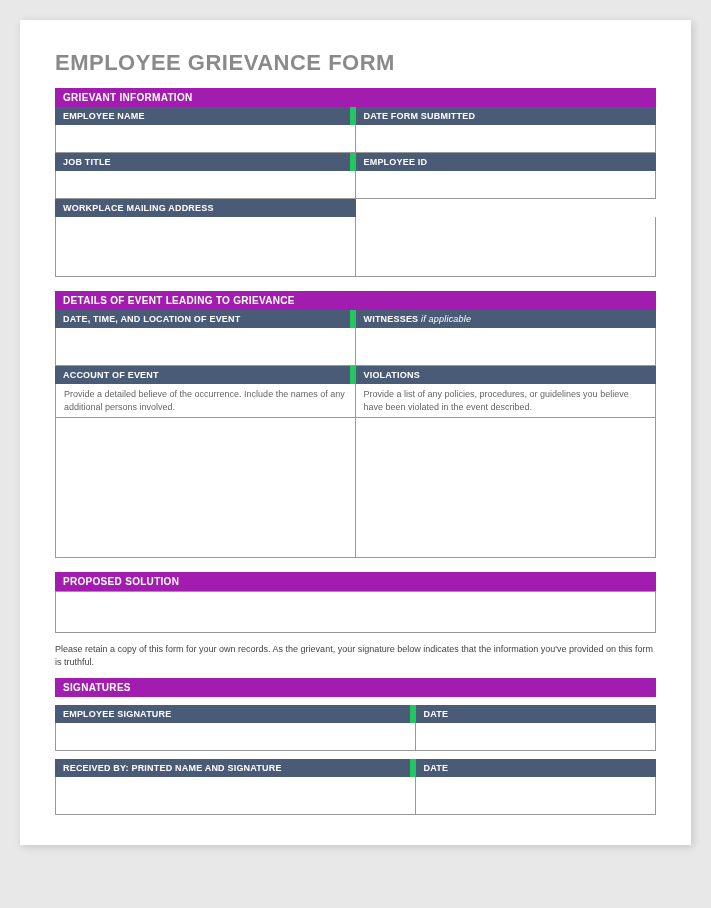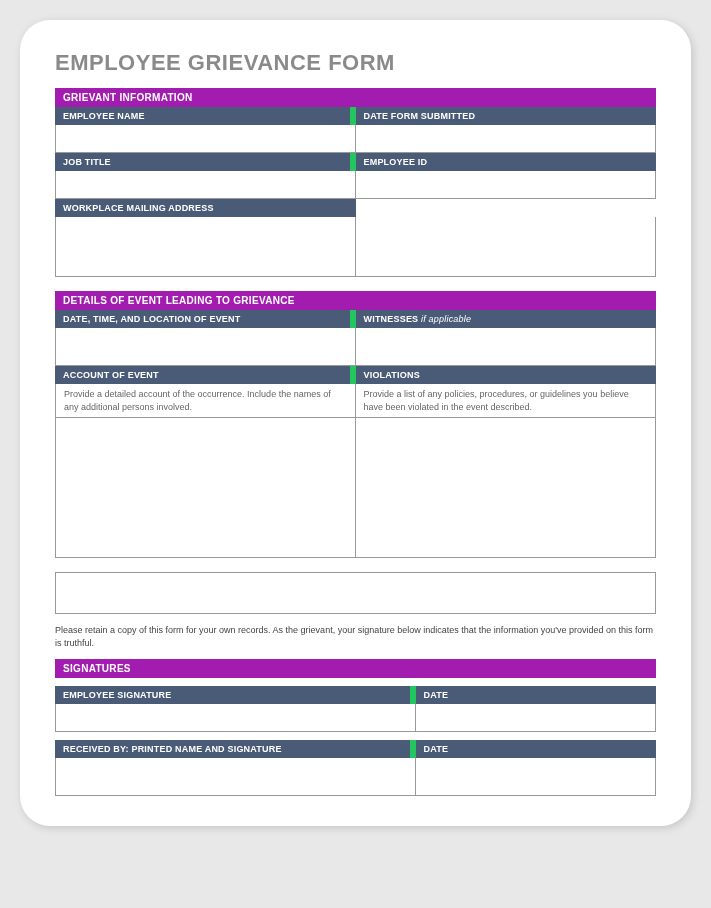--- a/index.html
+++ b/index.html
@@ -12,21 +12,20 @@
       font-family: Arial, Helvetica, sans-serif;
       padding: 20px;
       display: flex;
       justify-content: center;
     }
     .page {
       background: white;
       width: 671px;
       padding: 30px 35px;
       box-shadow: 2px 2px 8px rgba(0,0,0,0.15);
-      border-radius: 30px;
     }
     .form-title {
       color: #8a8a8a;
       font-size: 22px;
       font-weight: bold;
       letter-spacing: 0.5px;
       margin-bottom: 12px;
     }
     .section-header {
       background: #a21caf;
@@ -153,30 +152,31 @@
   </div>
   <div class="row">
     <div class="cell-input cell-input-med w50"></div>
     <div class="cell-input cell-input-med w50"></div>
   </div>
   <div class="row">
     <div class="cell-header w50">ACCOUNT OF EVENT</div>
     <div class="cell-header w50">VIOLATIONS</div>
   </div>
   <div class="row">
-    <div class="hint-cell w50">Provide a detailed account of the occurrence. Include the names of any additional persons involved.</div>
+    <div class="hint-cell w50">Provide a detailed believe of the occurrence. Include the names of any additional persons involved.</div>
     <div class="hint-cell w50">Provide a list of any policies, procedures, or guidelines you believe have been violated in the event described.</div>
   </div>
   <div class="row">
     <div class="cell-input cell-input-xtall w50"></div>
     <div class="cell-input cell-input-xtall w50"></div>
   </div>
 
   <div class="gap"></div>
 
+  <div class="section-header">PROPOSED SOLUTION</div>
   <div class="row">
     <div class="cell-input cell-input-solution bordered-top w100"></div>
   </div>
 
   <div class="disclaimer">Please retain a copy of this form for your own records.  As the grievant, your signature below indicates that the information you've provided on this form is truthful.</div>
 
   <div class="section-header">SIGNATURES</div>
   <div class="gap-sm"></div>
   <div class="row">
     <div class="cell-header w50" style="width:60%">EMPLOYEE SIGNATURE</div>

